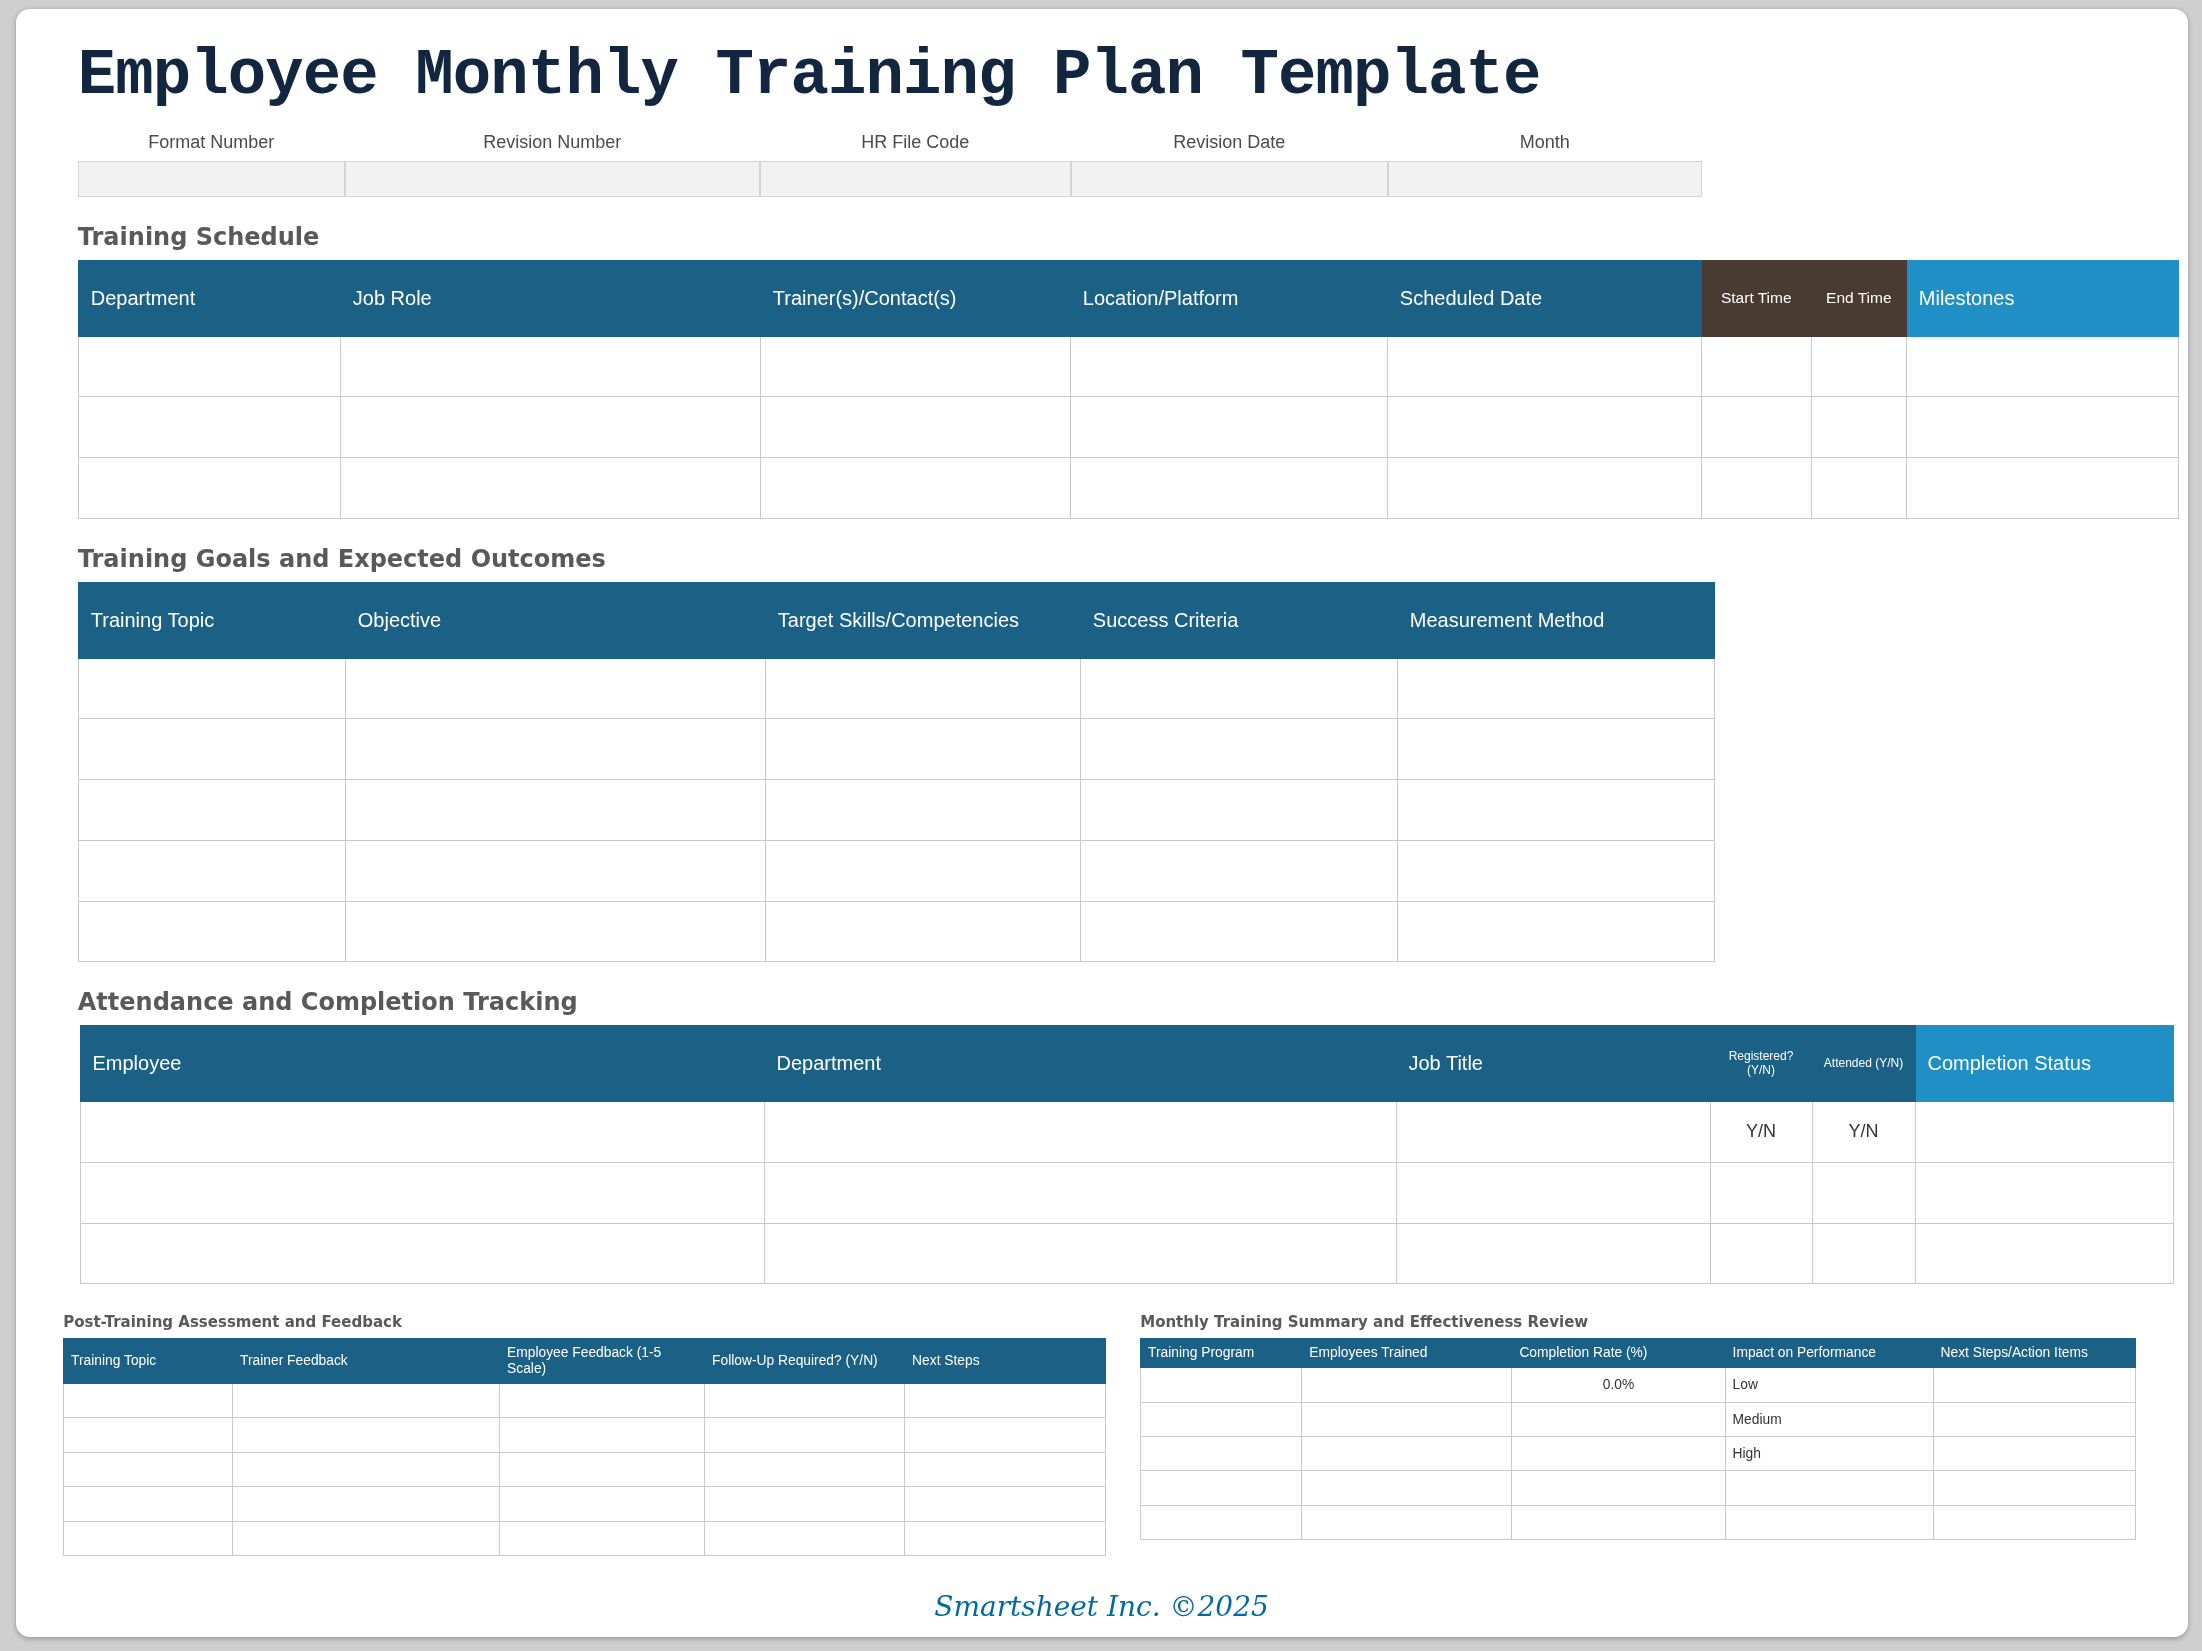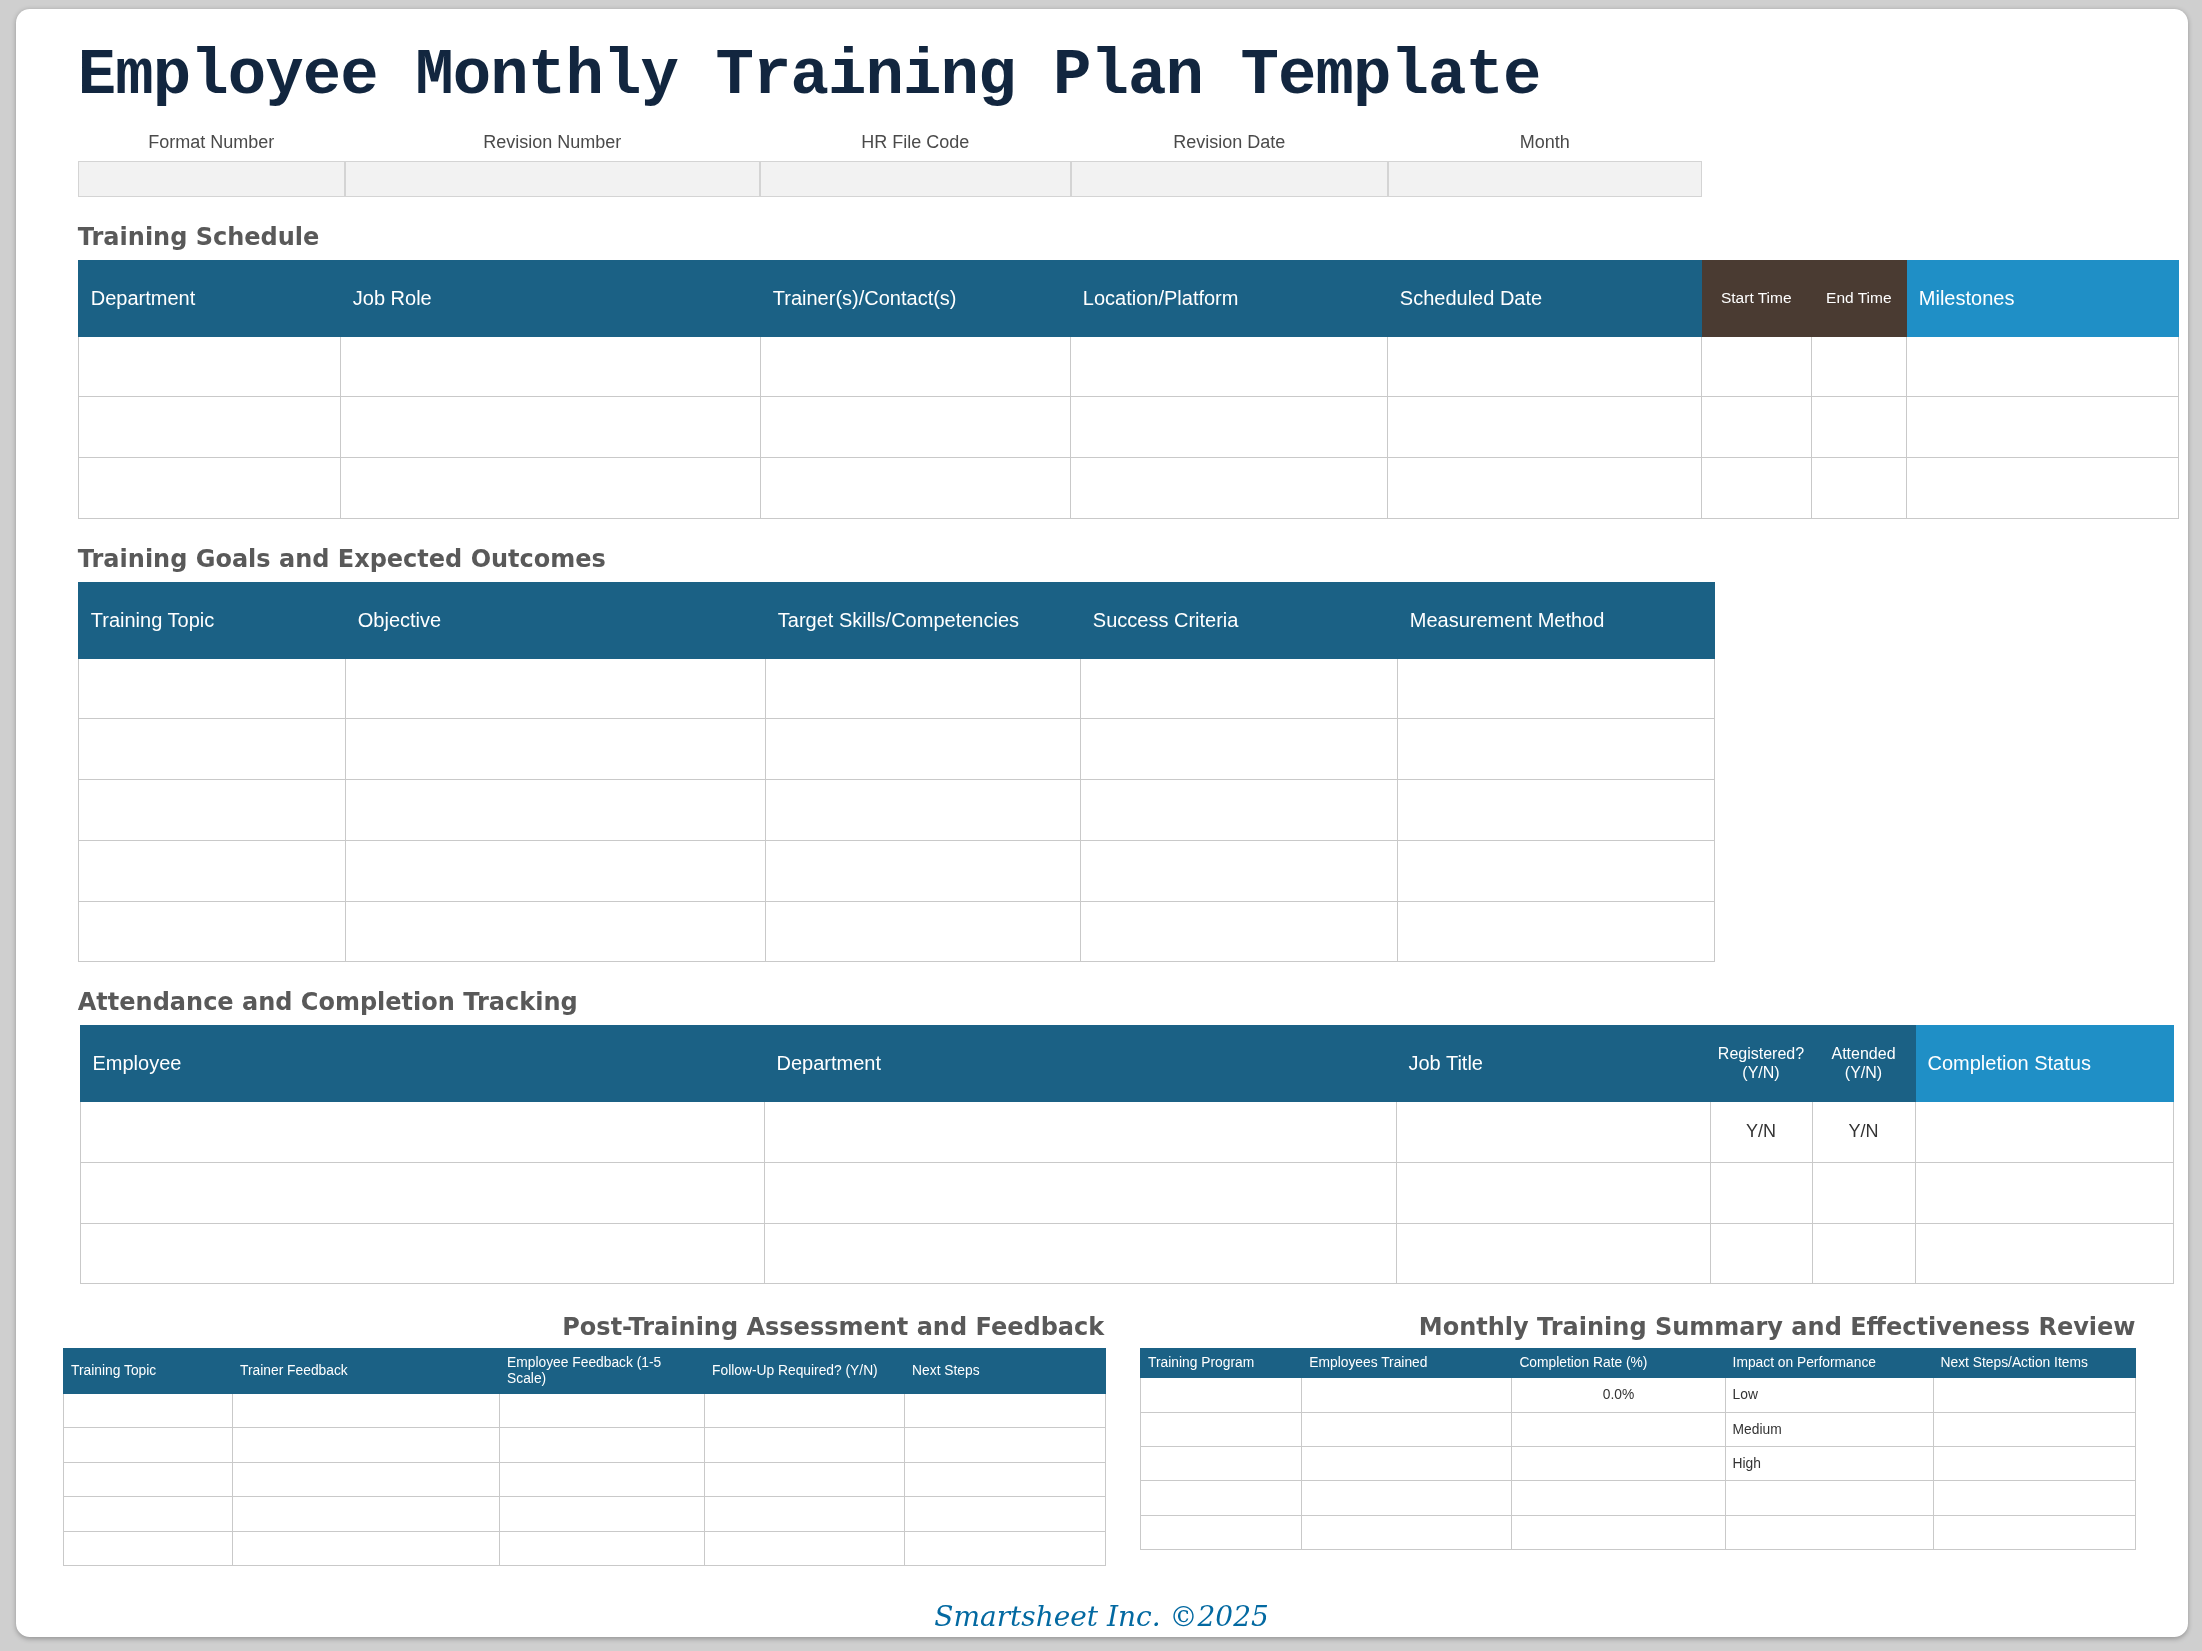--- a/index.html
+++ b/index.html
@@ -66,23 +66,22 @@
 
   
   .sec-h {
     font-family: "DejaVu Sans", sans-serif;
     font-size: 24px;
     font-weight: bold;
     color: #595959;
     margin: 26px 0 8.6px 10.3px;
   }
   .sec-h.small {
-    font-size: 24px;
+    font-size: 15px;
     margin: 0 0 6.9px 0;
-    text-align: right;
   }
 
   
   table {
     border-collapse: collapse;
     table-layout: fixed;
   }
   th {
     background: #1b6185;
     color: #ffffff;
@@ -98,21 +97,21 @@
     border-color: #4a3b32;
     font-size: 15.5px;
     text-align: center;
     padding: 9.5px 3.4px;
   }
   th.lightblue {
     background: #1f8fc6;
     border-color: #1f8fc6;
   }
   th.tight {
-    font-size: 16px;
+    font-size: 12px;
     text-align: center;
     padding: 5.2px 3.4px;
     line-height: 1.15;
   }
   td {
     border: 0.9px solid #c9c9c9;
     height: 53px;
     padding: 3.4px 10.3px;
     font-size: 18px;
     color: #333;

